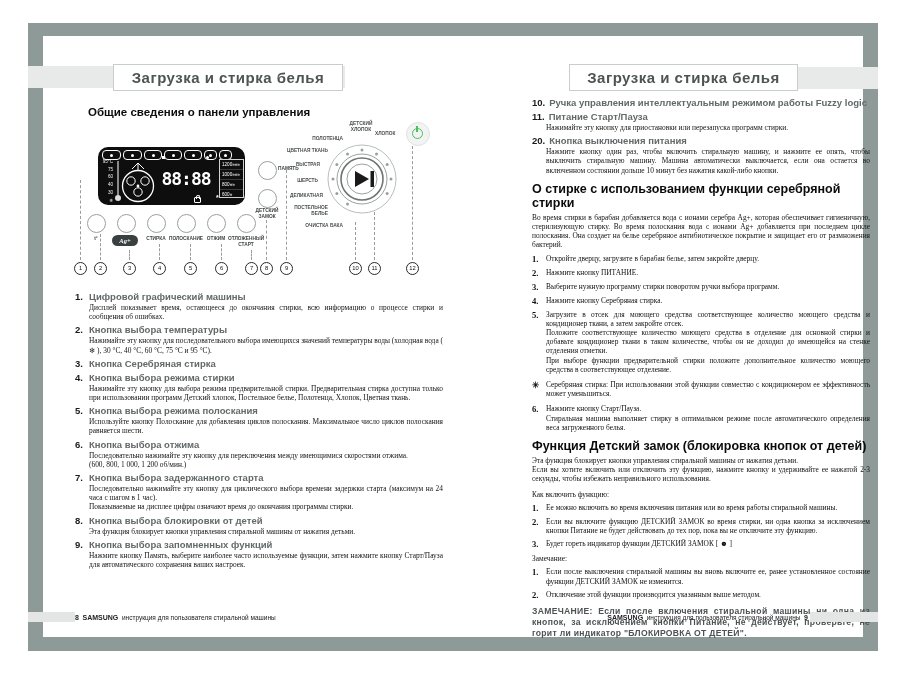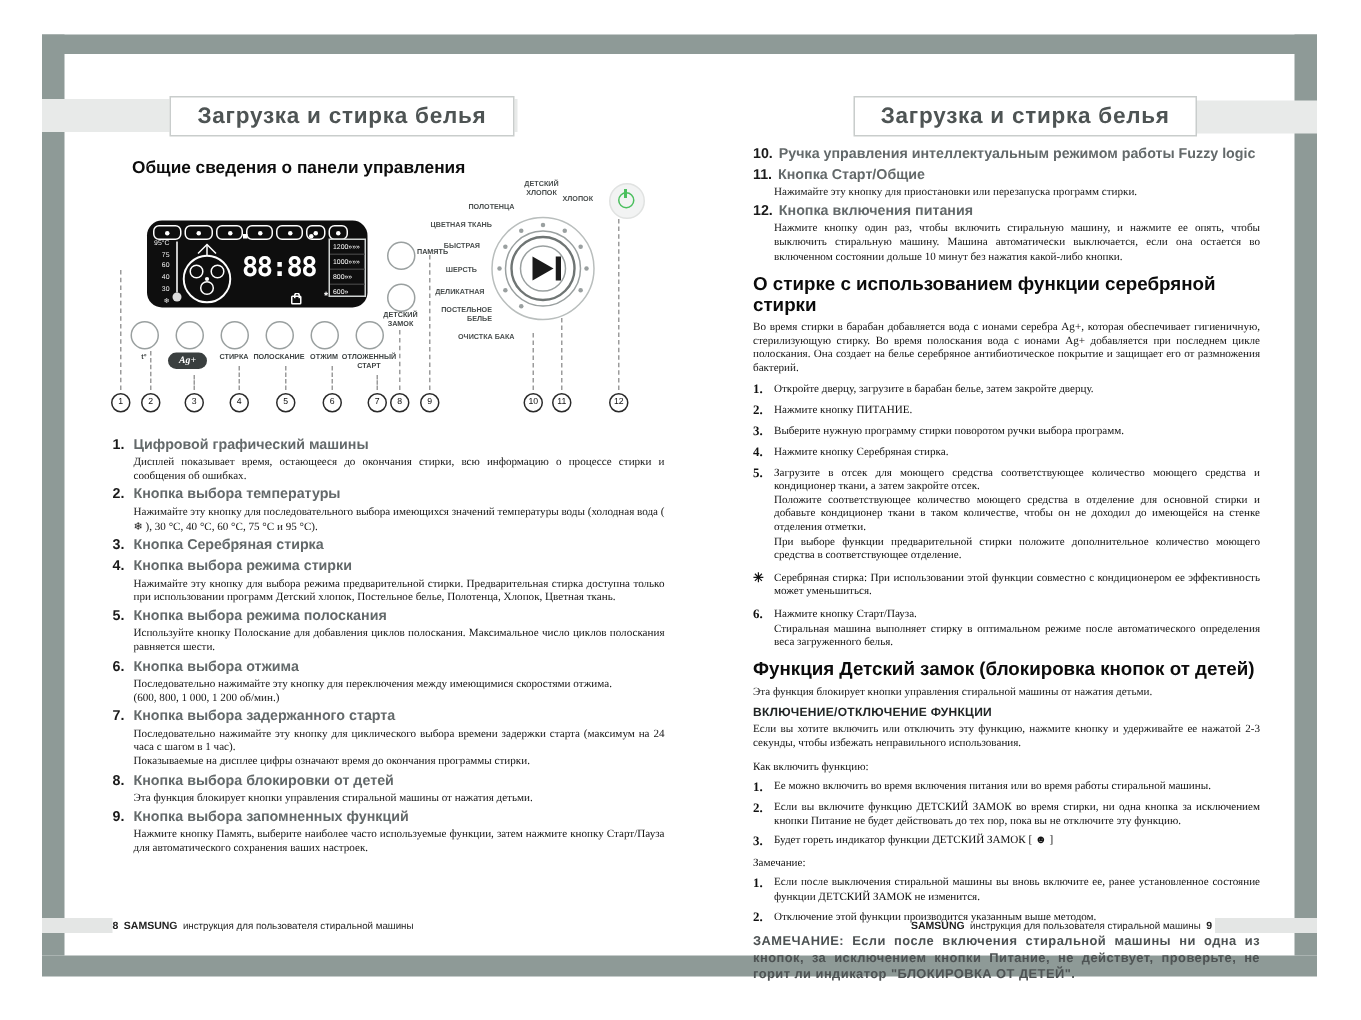--- a/index.html
+++ b/index.html
@@ -289,38 +289,38 @@
   <div class="abs ftab" style="left:28px;top:612px;width:47px;height:10px;"></div>
   <div class="abs pfoot" style="left:75px;top:614px;">
     <b>8</b>&nbsp;
     <b>SAMSUNG</b>&nbsp;
     <span>инструкция для пользователя стиральной машины</span>
   </div>
 
   <div class="abs band" style="left:569px;top:67px;width:309px;height:22px;"></div>
   <div class="abs titlebox" style="left:569px;top:64px;width:227px;height:25px;">Загрузка и стирка белья</div>
 
-  <div class="abs" style="left:502px;top:94px;width:338px;">
+  <div class="abs" style="left:532px;top:94px;width:338px;">
     <div class="item">
         <div class="ihead">
           <span class="inum">10.</span>
           <span class="ititle">Ручка управления интеллектуальным режимом работы Fuzzy logic</span>
         </div>
       </div>
     <div class="item">
         <div class="ihead">
           <span class="inum">11.</span>
-          <span class="ititle">Кнопка Старт/Общие</span>
+          <span class="ititle">Питание Старт/Пауза</span>
         </div>
         <div class="ibody">Нажимайте эту кнопку для приостановки или перезапуска программ стирки.</div>
       </div>
     <div class="item">
         <div class="ihead">
-          <span class="inum">12.</span>
-          <span class="ititle">Кнопка включения питания</span>
+          <span class="inum">20.</span>
+          <span class="ititle">Кнопка выключения питания</span>
         </div>
         <div class="ibody">Нажмите кнопку один раз, чтобы включить стиральную машину, и нажмите ее опять, чтобы выключить стиральную машину. Машина автоматически выключается, если она остается во включенном состоянии дольше 10 минут без нажатия какой-либо кнопки.</div>
       </div>
 
     <div class="bigsec">О стирке с использованием функции серебряной стирки</div>
     <div class="para">Во время стирки в барабан добавляется вода с ионами серебра Ag+, которая обеспечивает гигиеничную, стерилизующую стирку. Во время полоскания вода с ионами Ag+ добавляется при последнем цикле полоскания. Она создает на белье серебряное антибиотическое покрытие и защищает его от размножения бактерий.</div>
 
     <div class="step">
         <span class="sn">1.</span>
         <span class="st">Откройте дверцу, загрузите в барабан белье, затем закройте дверцу.</span>
@@ -348,21 +348,20 @@
         <span class="st">Серебряная стирка: При использовании этой функции совместно с кондиционером ее эффективность может уменьшиться.</span>
       </div>
     <div class="step" style="margin-top:6px;">
         <span class="sn">6.</span>
         <span class="st">Нажмите кнопку Старт/Пауза.
 Стиральная машина выполняет стирку в оптимальном режиме после автоматического определения веса загруженного белья.</span>
       </div>
 
     <div class="bigsec">Функция Детский замок (блокировка кнопок от детей)</div>
     <div class="para">Эта функция блокирует кнопки управления стиральной машины от нажатия детьми.</div>
-    <div class="subhead">ВКЛЮЧЕНИЕ/ОТКЛЮЧЕНИЕ ФУНКЦИИ</div>
     <div class="para">Если вы хотите включить или отключить эту функцию, нажмите кнопку и удерживайте ее нажатой 2-3 секунды, чтобы избежать неправильного использования.</div>
     <div class="para" style="margin-top:6px;">Как включить функцию:</div>
     <div class="step">
         <span class="sn">1.</span>
         <span class="st">Ее можно включить во время включения питания или во время работы стиральной машины.</span>
       </div>
     <div class="step">
         <span class="sn">2.</span>
         <span class="st">Если вы включите функцию ДЕТСКИЙ ЗАМОК во время стирки, ни одна кнопка за исключением кнопки Питание не будет действовать до тех пор, пока вы не отключите эту функцию.</span>
       </div>

